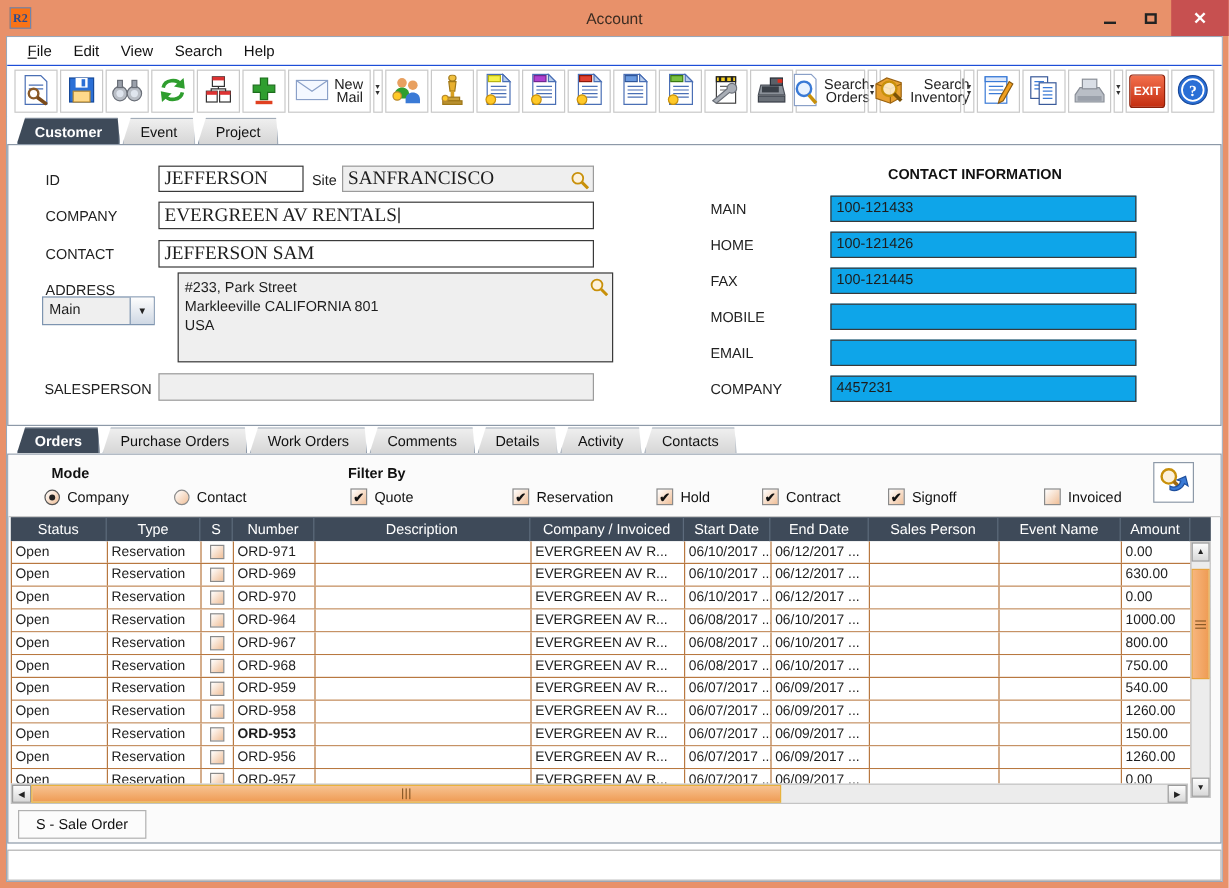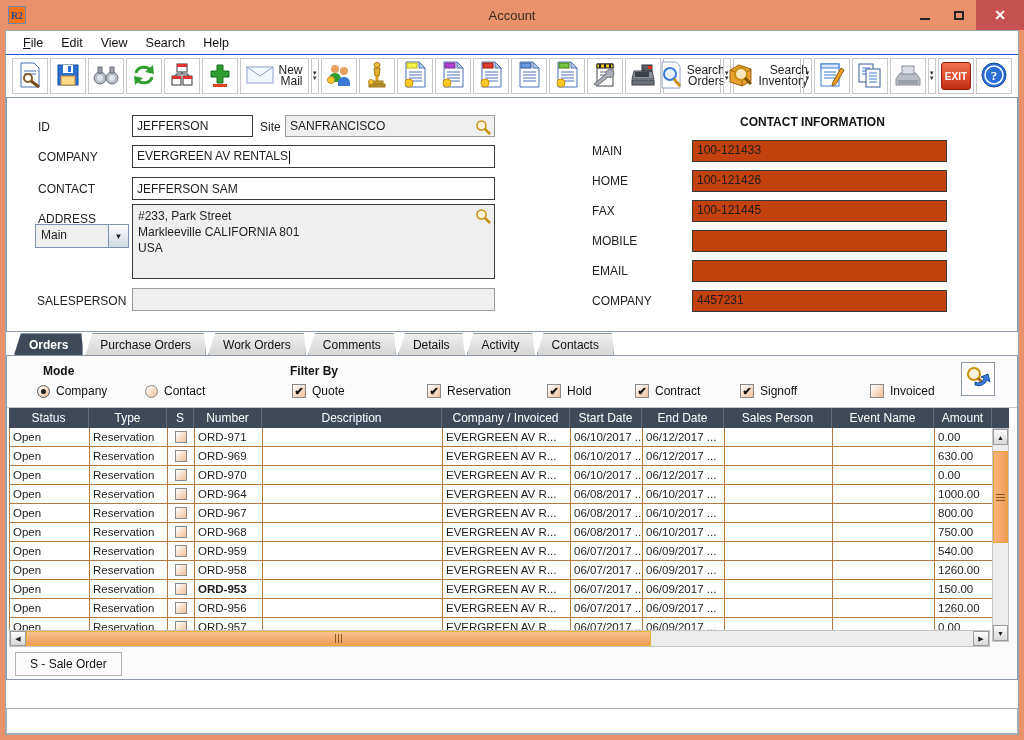--- a/index.html
+++ b/index.html
@@ -38,33 +38,33 @@
   .tab { height:22px; padding:0 14px; display:flex; align-items:center; background:linear-gradient(#efefef,#d6d6d6); border:1px solid #8d99a8; border-bottom:none; margin-right:2px; font-size:12px; color:#111; clip-path:polygon(7px 0, calc(100% - 2px) 0, 100% 100%, 0 100%); }
   .tab.active { background:#3E4A59; color:#fff; font-weight:bold; }
 
   
   .panel { border:1px solid #8d99a8; background:#fff; position:relative; }
   .panel-top { height:235px; }
   .panel-bottom { height:325px; background:#fbfbfb; }
 
   
   .flabel { position:absolute; color:#222; font-size:12px; }
-  .field { position:absolute; border:1.5px solid #3a3a3a; background:#fff; font-size:12px; display:flex; align-items:center; padding:0 4px; overflow:hidden; white-space:nowrap; }
+  .field { position:absolute; border:1.5px solid #3a3a3a; background:#fff; font-size:16px; display:flex; align-items:center; padding:0 4px; overflow:hidden; white-space:nowrap;font-family:Liberation Serif, serif; }
   .field.gray { background:#efefef; border:1px solid #9b9b9b; }
   .caret::after { content:""; display:inline-block; width:1px; height:13px; background:#000; margin-left:1px; vertical-align:middle; }
   .mag { position:absolute; right:3px; top:3px; }
-  .addr-box { position:absolute; border:1.5px solid #3a3a3a; background:#efefef; font-size:12px; padding:3px 5px; line-height:16px; }
+  .addr-box { position:absolute; border:1.5px solid #3a3a3a; background:#efefef; font-size:12px; padding:3px 5px; line-height:16px;margin-left:16px; }
   .combo { position:absolute; display:flex; border:1px solid #7d94b0; background:#efefef; }
   .combo .combo-val { flex:1; padding:3px 5px; font-size:12px; }
   .combo .combo-arrow { width:20px; background:linear-gradient(#fdfdfd,#cfd8e4); border-left:1px solid #7d94b0; display:flex; align-items:center; justify-content:center; font-size:8px; color:#222; }
 
   .ci-title { position:absolute; font-weight:bold; font-size:12px; color:#111; }
   .ci-row { position:absolute; }
   .ci-label { position:absolute; left:0; top:4px; font-size:12px; color:#222; }
-  .ci-field { position:absolute; left:100px; width:255px; height:22px; border:1.5px solid #3a3a3a; background:#c2410c; font-size:12px; padding:2px 4px; }
+  .ci-field { position:absolute; left:100px; width:255px; height:22px; border:1.5px solid #3a3a3a; background:#0ea5e9; font-size:12px; padding:2px 4px; }
 
   
   .filterbar { height:52px; position:relative; background:#fbfbfb; border-bottom:1px solid #c9c9c9; }
   .bold-label { position:absolute; font-weight:bold; font-size:12px; color:#111; }
   .radio-item, .check-item { position:absolute; display:flex; align-items:center; gap:6px; font-size:12px; color:#111; }
   .radio { width:13px; height:13px; border-radius:50%; border:1px solid #8a8a8a; background:linear-gradient(135deg,#ffffff,#f0bf98); position:relative; }
   .radio.sel { border-color:#555; }
   .radio.sel::after { content:""; position:absolute; left:3px; top:3px; width:5px; height:5px; border-radius:50%; background:#222; }
   .checkbox { width:14px; height:14px; border:1px solid #8a8a8a; background:linear-gradient(135deg,#ffffff,#f0bf98); display:flex; align-items:center; justify-content:center; font-size:11px; font-weight:bold; color:#111; }
   .refresh-btn { position:absolute; right:22px; top:6px; width:34px; height:34px; border:1px solid #8d99a8; background:#fff; display:flex; align-items:center; justify-content:center; }
@@ -355,20 +355,25 @@
         </div>
       <div class="tbtn">
           <span><svg width="26" height="26" viewBox="0 0 26 26">
               <circle cx="13" cy="13" r="12" fill="#2a6fd6" stroke="#1a4a9a"></circle>
               <circle cx="13" cy="13" r="9" fill="none" stroke="#fff" stroke-width="1.5"></circle>
               <text x="13" y="18" text-anchor="middle" font-size="13" font-weight="bold" fill="#fff" font-family="Liberation Serif, serif">?</text>
             </svg></span>
         </div>
     </div>
 
+    <div class="tabstrip" id="main-tabs">
+        <div class="tab active">Customer</div>
+        <div class="tab">Event</div>
+        <div class="tab">Project</div>
+      </div>
 
     <div class="panel panel-top">
       <span class="flabel" style="left:31px; top:22px;">ID</span>
       <div class="field" style="left:125px; top:17px; width:121px; height:22px;">JEFFERSON</div>
       <span class="flabel" style="left:253px; top:22px;">Site</span>
       <div class="field gray" style="left:278px; top:17px; width:210px; height:22px;">
         <span>SANFRANCISCO</span>
         <span class="mag">
             <svg class="mag-svg" width="16" height="16" viewBox="0 0 16 16">
               <circle cx="6.5" cy="6.5" r="4.5" fill="#fdf2dc" stroke="#c8900a" stroke-width="1.5"></circle>

